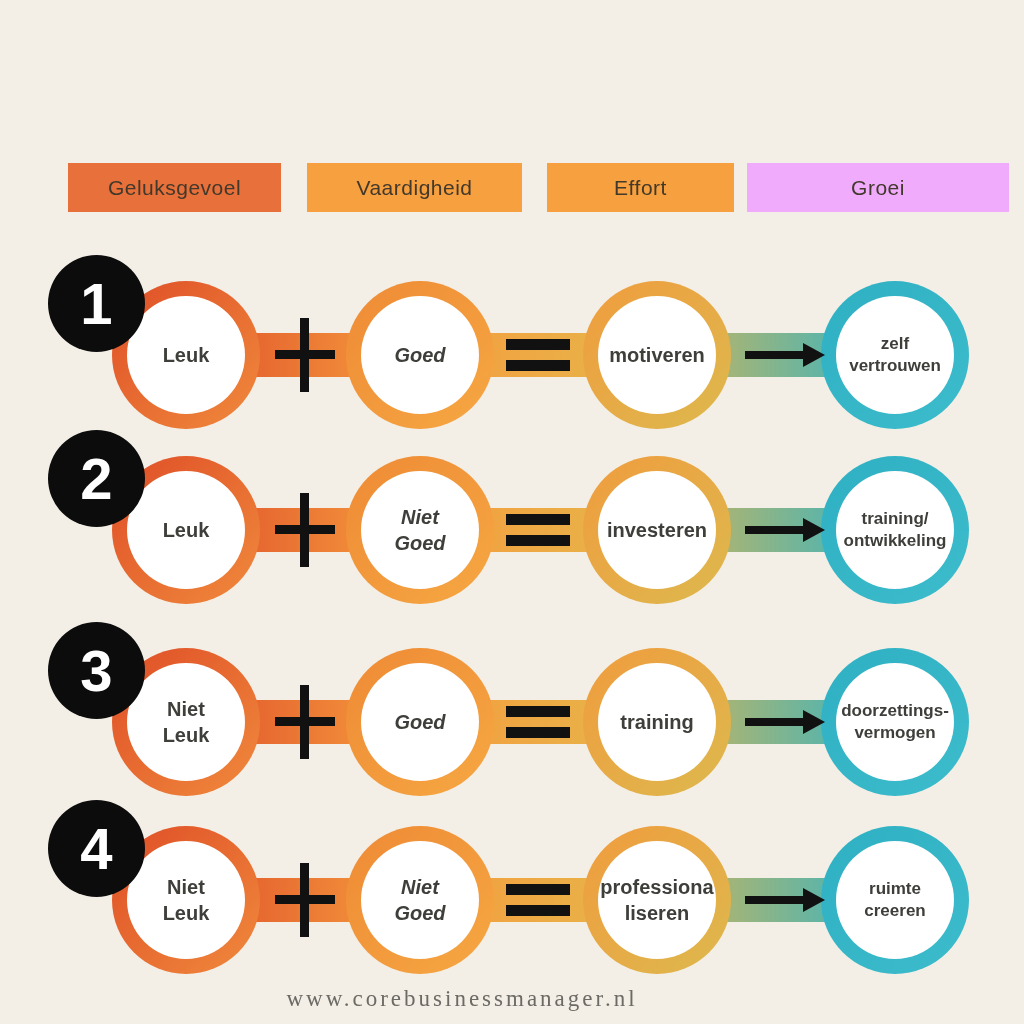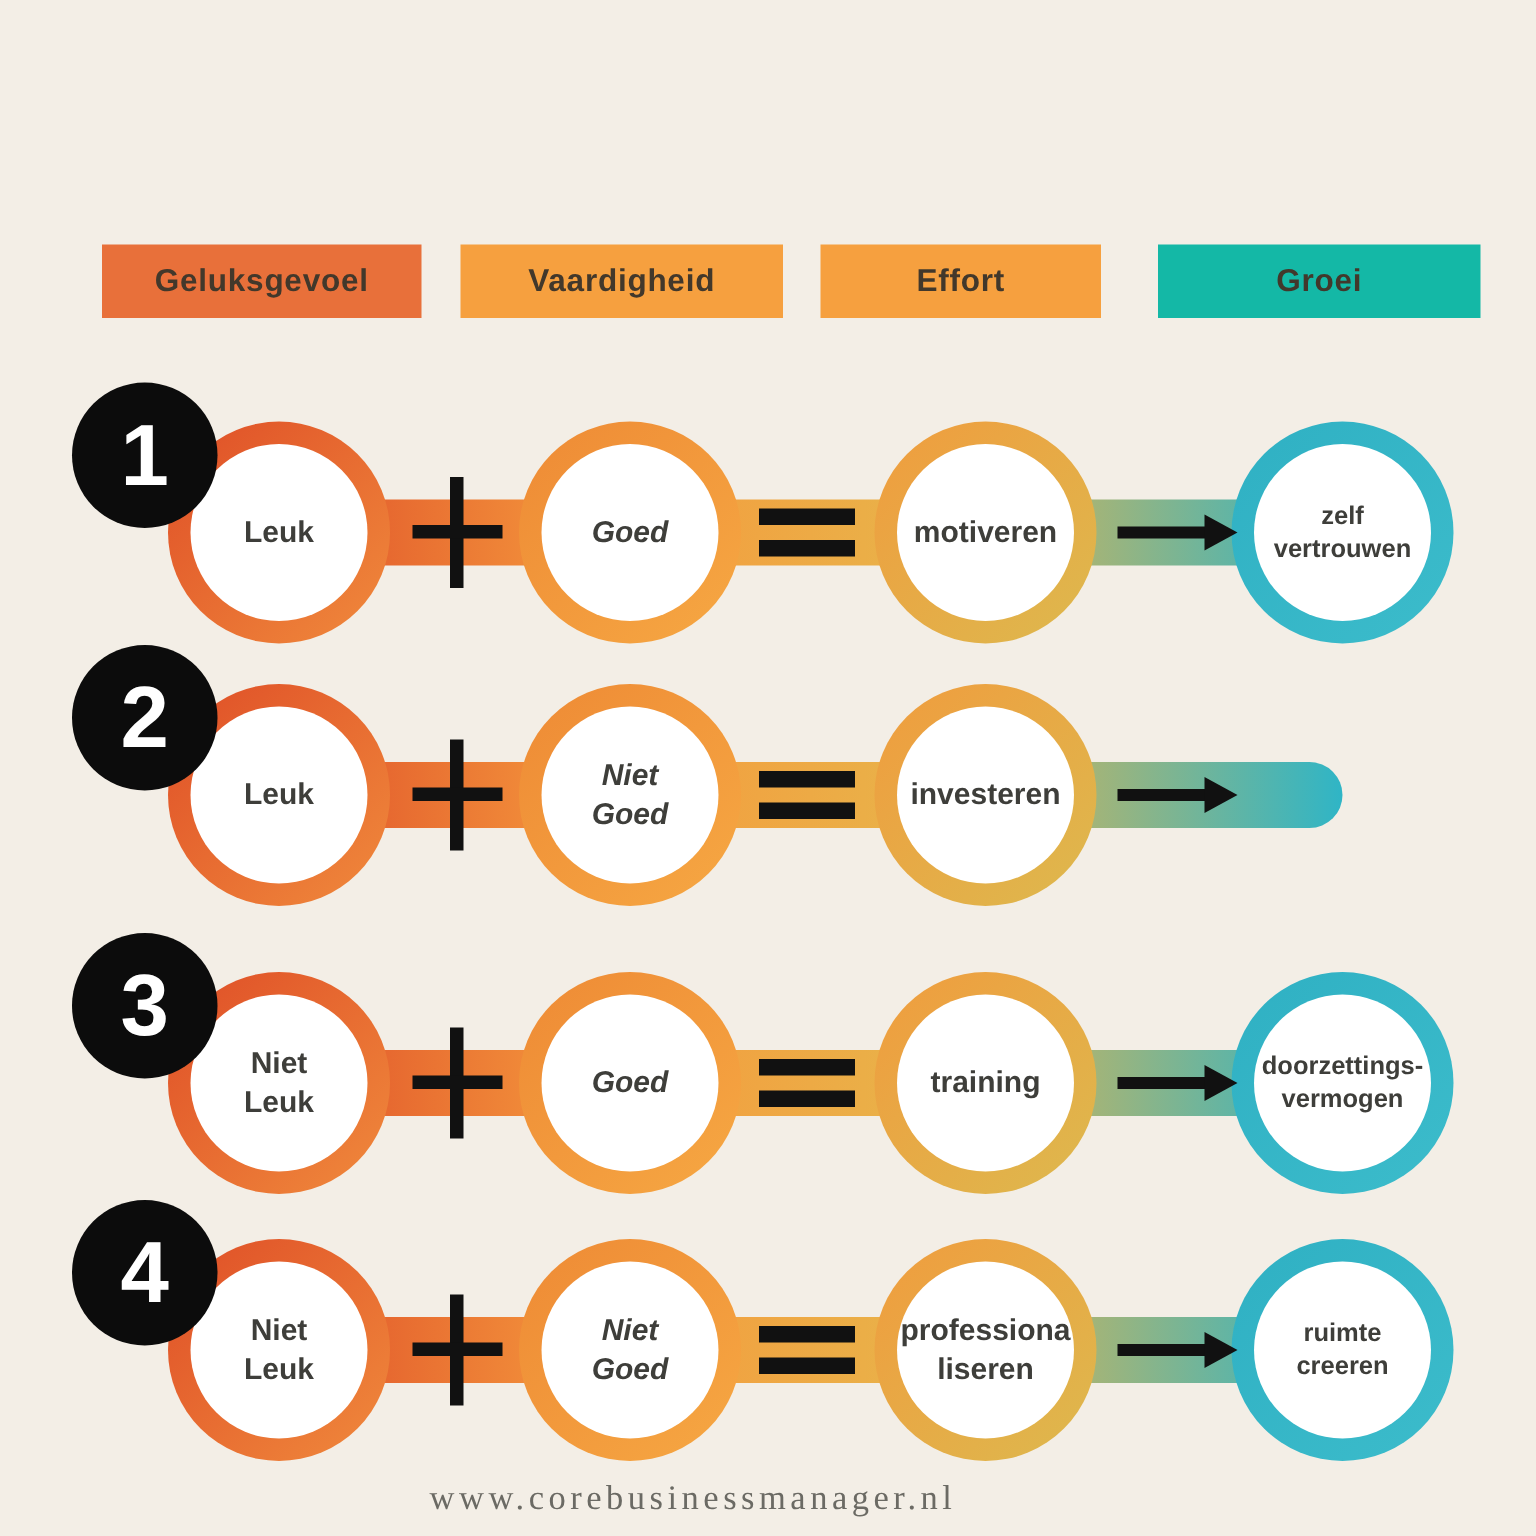--- a/index.html
+++ b/index.html
@@ -16,29 +16,29 @@
   }
 
   
   .hdr{
     position:absolute;
     top:163px;
     height:49px;
     display:flex;
     align-items:center;
     justify-content:center;
-    font-weight:bold;
+    font-weight:normal;
     font-size:21px;
     color:#42382b;
     letter-spacing:.5px;
   }
   .hdr-1{left:68px;  width:213px; background:#e8703a;}
   .hdr-2{left:307px; width:215px; background:#f6a03f;text-align:right;}
   .hdr-3{left:547px; width:187px; background:#f6a03f;}
-  .hdr-4{left:772px; width:215px; background:#14b8a6;}
+  .hdr-4{left:747px; width:262px; background:#f0abfc;}
 
   
   .row{
     position:absolute;
     left:0;
     width:1024px;
     height:148px;
   }
   .row-1{top:281px;}
   .row-2{top:456px;}
@@ -227,20 +227,26 @@
     </div>
     <div class="circle c3">
       <div class="inner">
         <span class="ctext">investeren</span>
       </div>
     </div>
     <div class="arrow">
       <div class="shaft"></div>
         <div class="head"></div>
     </div>
+    <div class="circle c4">
+      <div class="inner">
+        <span class="ctext">training/
+ontwikkeling</span>
+      </div>
+    </div>
   </div>
 
   <div class="row row-3">
     <div class="connector"></div>
     <div class="badge">
       <span>3</span>
     </div>
     <div class="circle c1">
       <div class="inner">
         <span class="ctext">Niet

